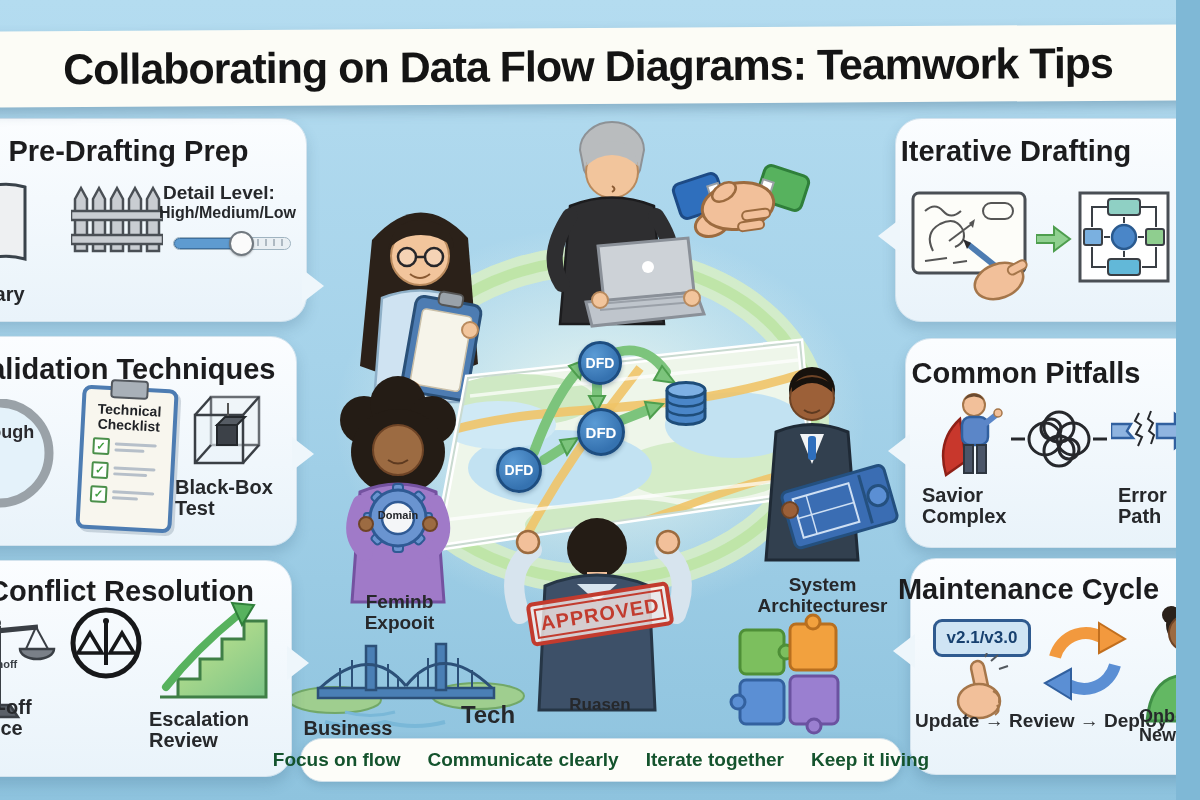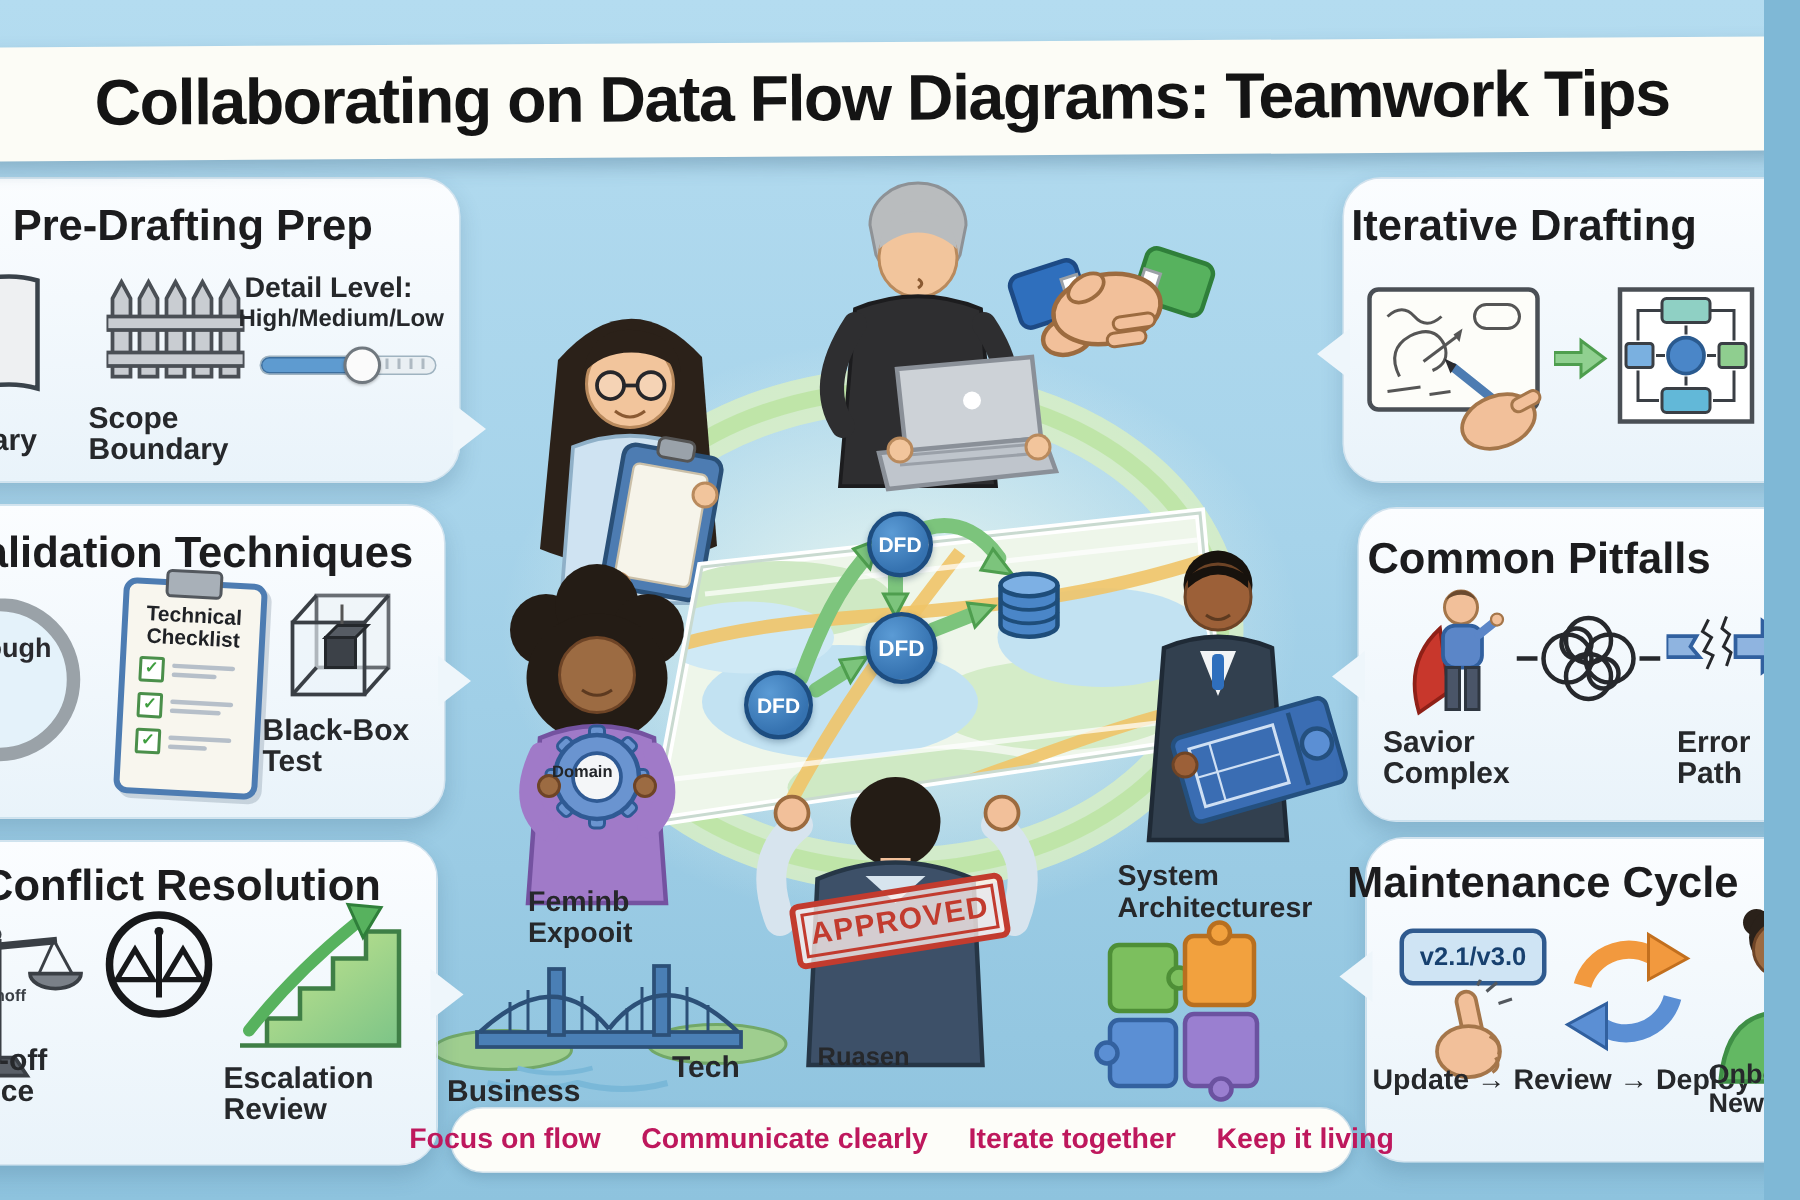--- a/index.html
+++ b/index.html
@@ -40,30 +40,30 @@
   .cb-box{width:13px;height:13px;border:2px solid #4a8f4a;background:#fff;border-radius:2px;
     font-size:11px;line-height:12px;color:#3f9e3f;font-weight:bold;text-align:center;}
   .cb-line{height:3px;background:#b6bfc9;border-radius:2px;}
   .vbtn{position:absolute;background:#cfe4f4;border:3px solid #2f5a8f;border-radius:9px;
     color:#17406f;font-weight:bold;font-size:17px;display:flex;align-items:center;justify-content:center;}
   .stamp{position:absolute;left:528px;top:592px;width:136px;height:36px;z-index:4;
     border:4px solid #c23b2e;border-radius:6px;background:rgba(255,241,237,0.78);
     color:#c23b2e;font-weight:bold;font-size:20px;letter-spacing:1px;
     display:flex;align-items:center;justify-content:center;transform:rotate(-9deg);
     outline:2px solid #c23b2e;outline-offset:-9px;}
-  .center-label{position:absolute;z-index:4;font-weight:bold;color:#26282b;line-height:1.08;}
+  .center-label{position:absolute;z-index:4;text-align:center;font-weight:bold;color:#26282b;line-height:1.08;}
   .dfd-node{position:absolute;z-index:4;border-radius:50%;
     background:radial-gradient(circle at 35% 30%,#5b9bd5,#3572b0 70%);
     border:3px solid #1d4d80;color:#fff;font-weight:bold;font-size:14px;
     display:flex;align-items:center;justify-content:center;box-shadow:0 2px 4px rgba(20,50,80,.3);}
   .footer-pill{position:absolute;left:300px;top:738px;width:600px;height:42px;z-index:4;
     background:#fdfdf9;border:1.5px solid #cfe0ea;border-radius:22px;
     display:flex;align-items:center;justify-content:center;gap:27px;
     box-shadow:0 3px 8px rgba(50,90,120,.22);}
-  .footer-pill span{font-size:19px;font-weight:bold;color:#be185d;white-space:nowrap;}
+  .footer-pill span{font-size:19px;font-weight:bold;color:#14532d;white-space:nowrap;}
 </style>
 </head>
 <body>
 
 <div id="canvas">
   <div class="glow"></div>
 
   <svg id="scene" width="1200" height="800" viewBox="0 0 1200 800">
     <defs>
       <clipPath id="mapClip">
@@ -276,21 +276,20 @@
       <g fill="#c9cdd2" stroke="#4a4f55" stroke-width="2.5">
         <path d="M4,16 l6,-11 l6,11 v52 h-12 z"></path>
           <path d="M22,16 l6,-11 l6,11 v52 h-12 z"></path>
         <path d="M40,16 l6,-11 l6,11 v52 h-12 z"></path>
           <path d="M58,16 l6,-11 l6,11 v52 h-12 z"></path>
         <path d="M76,16 l6,-11 l6,11 v52 h-12 z"></path>
         <rect x="0" y="28" width="92" height="9"></rect>
           <rect x="0" y="52" width="92" height="9"></rect>
       </g>
     </svg>
-    <div class="caption" style="left:108px;top:150px;width:116px;">Scope Boundary</div>
     <div class="caption" style="left:212px;top:64px;width:136px;font-size:19px;">Detail Level:</div>
     <div class="caption" style="left:208px;top:86px;width:144px;font-size:16px;">High/Medium/Low</div>
     <div class="slider" style="left:222px;top:110px;">
       <div class="track"></div>
       <div class="fill"></div>
       <div class="tick" style="left:84px;"></div>
       <div class="tick" style="left:92px;"></div>
       <div class="tick" style="left:100px;"></div>
       <div class="tick" style="left:108px;"></div>
       <div class="thumb"></div>
@@ -493,21 +492,21 @@
 
   <div class="dfd-node" style="left:578px;top:341px;width:38px;height:38px;">DFD</div>
   <div class="dfd-node" style="left:577px;top:408px;width:42px;height:42px;font-size:15px;">DFD</div>
   <div class="dfd-node" style="left:496px;top:447px;width:40px;height:40px;">DFD</div>
   <div class="center-label" style="left:368px;top:510px;width:60px;font-size:11px;color:#23262a;">Domain</div>
   <div class="stamp">APPROVED</div>
   <div class="center-label" style="left:745px;top:575px;width:155px;font-size:19px;">System Architecturesr</div>
   <div class="center-label" style="left:352px;top:592px;width:95px;font-size:19px;">Feminb Expooit</div>
   <div class="center-label" style="left:545px;top:696px;width:110px;font-size:17px;">Ruasen</div>
   <div class="center-label" style="left:298px;top:702px;width:100px;font-size:20px;margin-top:16px;">Business</div>
-  <div class="center-label" style="left:448px;top:702px;width:80px;font-size:20px;">Tech</div>
+  <div class="center-label" style="left:448px;top:702px;width:80px;font-size:24px;">Tech</div>
 
   <div class="footer-pill">
     <span>Focus on flow</span>
     <span>Communicate clearly</span>
     <span>Iterate together</span>
     <span>Keep it living</span>
   </div>
 </div>
 
 </body></html>

